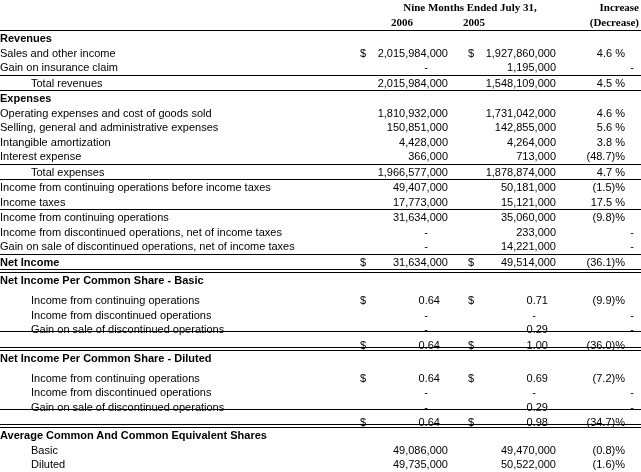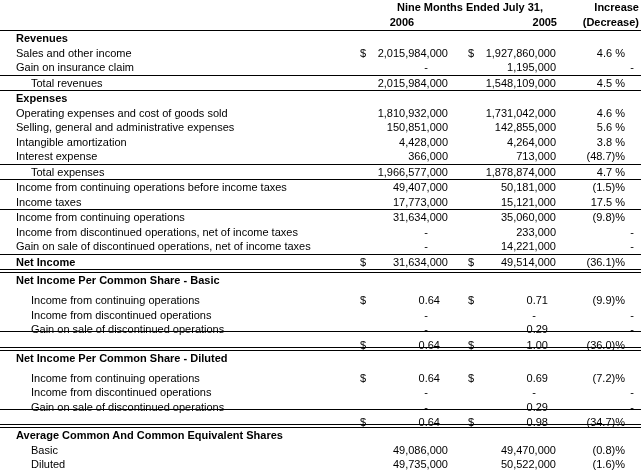--- a/index.html
+++ b/index.html
@@ -20,34 +20,34 @@
   .grid {
     display: grid;
     grid-template-columns: 1fr 16px 78px 14px 16px 78px 84px;
     align-items: end;
   }
   
   .hdr {
     border-bottom: 1px solid #000;
   }
   .hdr .hrow { height: 15px; line-height: 15px; }
-  .hdr .cell { font-weight: bold; white-space: nowrap; overflow: hidden; }
+  .hdr .cell { font-weight: bold; white-space: nowrap; overflow: hidden; font-family: Liberation Serif, serif; }
   .period { grid-column: 2 / 7; text-align: center; padding-left: 28px; }
   .yr2006 { grid-column: 2 / 4; text-align: center; }
-  .yr2005 { grid-column: 5 / 7; text-align: right; }
+  .yr2005 { grid-column: 5 / 7; text-align: left; }
   .chg { grid-column: 7 / 8; text-align: right; padding-right: 2px; }
   
   .row {
     height: 14.5px;
     line-height: 14.5px;
   }
   .row.bt { border-top: 1px solid #000; }
   .row.bb { border-bottom: 1px solid #000; }
   .c { white-space: nowrap; overflow: hidden; }
-  .c.label { padding-left: 16px; }
+  .c.label { padding-left: 0; }
   .c.label.bold { font-weight: bold; }
   .c.label.indent { padding-left: 31px; }
   .c.d { text-align: center; }
   .c.v { text-align: right; padding-right: 1px; }
   .c.v.eps { padding-right: 9px; margin-top: 20px; }
   .c.v.dash { padding-right: 21px; }
   .c.pct { text-align: right; padding-right: 16px; }
   .c.pct.dash { padding-right: 7px; }
   .double-rule {
     height: 2px;

